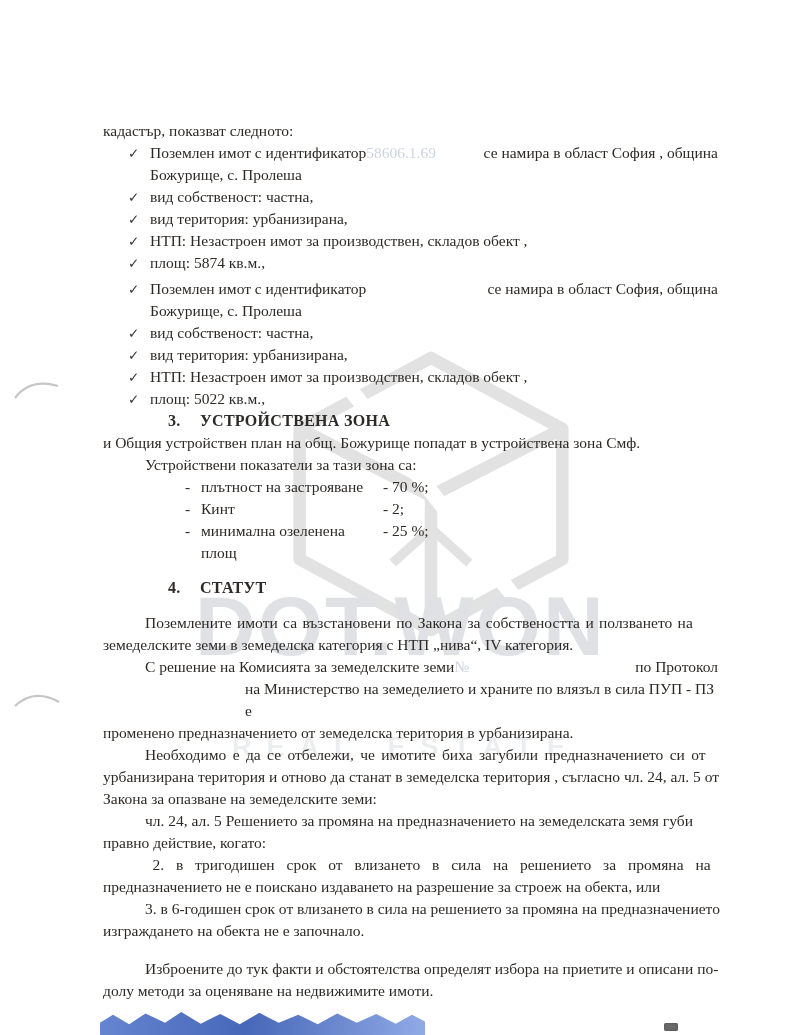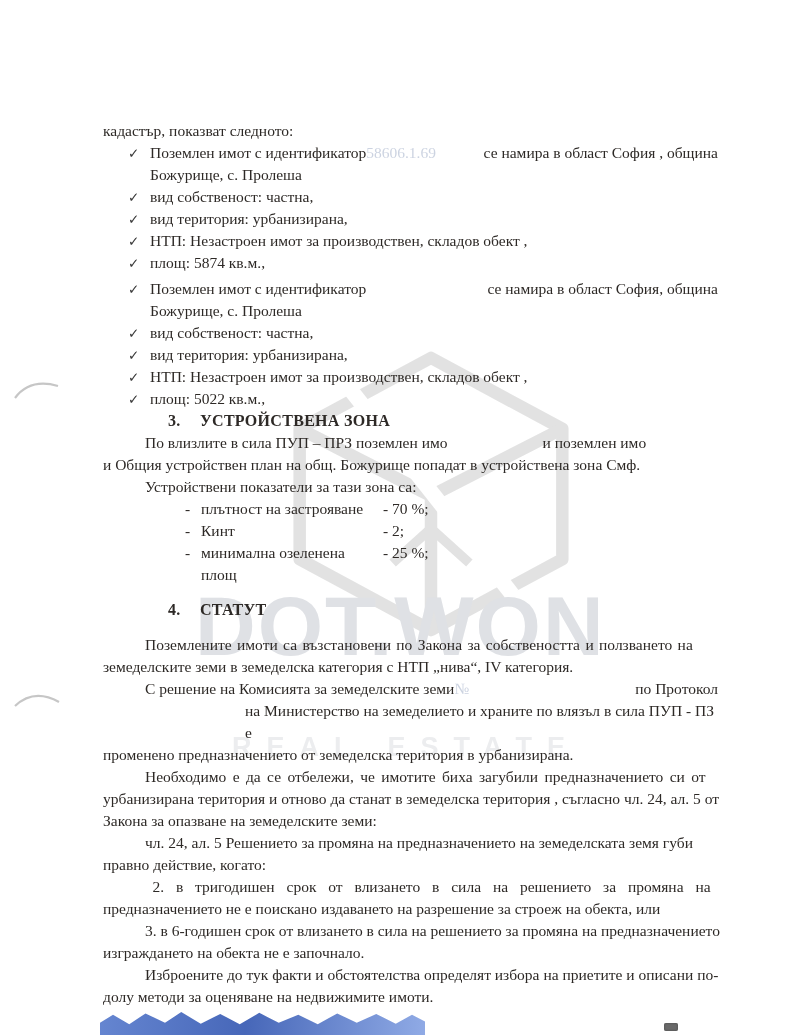--- a/index.html
+++ b/index.html
@@ -50,21 +50,21 @@
   .split .grow { flex:1; }
   .redacted {
     color:rgba(120,140,175,.38); filter:blur(.6px); white-space:nowrap;
   }
   .gap95  { display:inline-block; width:95px; }
   .gap142 { display:inline-block; width:142px; flex:none; }
   .ml18 { flex:none; }
   .mla  { margin-left:auto; flex:none; }
   .mt4  { margin-top:4px; }
   .mt13 { margin-top:13px; }
-  .mt16 { }
+  .mt16 { margin-top:16px; }
   .heading { font-weight:bold; font-size:16px; margin-left:65px; letter-spacing:.3px; }
   .heading .num { display:inline-block; width:32px; }
   .indent { padding-left:42px; }
   .ws1 { word-spacing:1.5px; }
   .ws2 { word-spacing:2.5px; }
   .ws8 { word-spacing:8px;text-align:center; }
   .ind-row { display:flex; margin-left:82px; }
   .ind-row .dash   { width:16px; flex:none; }
   .ind-row .ilabel { width:182px; flex:none; }
 </style>
@@ -147,23 +147,20 @@
       <span class="btext">НТП: Незастроен имот за производствен, складов обект ,</span>
     </div>
     <div class="bullet">
       <span class="check">✓</span>
       <span class="btext">площ: 5022 кв.м.,</span>
     </div>
 
     <div class="heading">
       <span class="num">3.</span><span>УСТРОЙСТВЕНА ЗОНА</span>
     </div>
-    <div class="line indent">
-      <span>По влизлите в сила ПУП – ПРЗ поземлен имо</span><span class="gap95"></span><span>и поземлен имо</span>
-    </div>
     <div class="line">и Общия устройствен план на общ. Божурище попадат в устройствена зона Смф.</div>
     <div class="line indent">Устройствени показатели за тази зона са:</div>
 
     <div class="ind-row">
       <span class="dash">-</span>
       <span class="ilabel">плътност на застрояване</span>
       <span>- 70 %;</span>
     </div>
     <div class="ind-row">
       <span class="dash">-</span>

